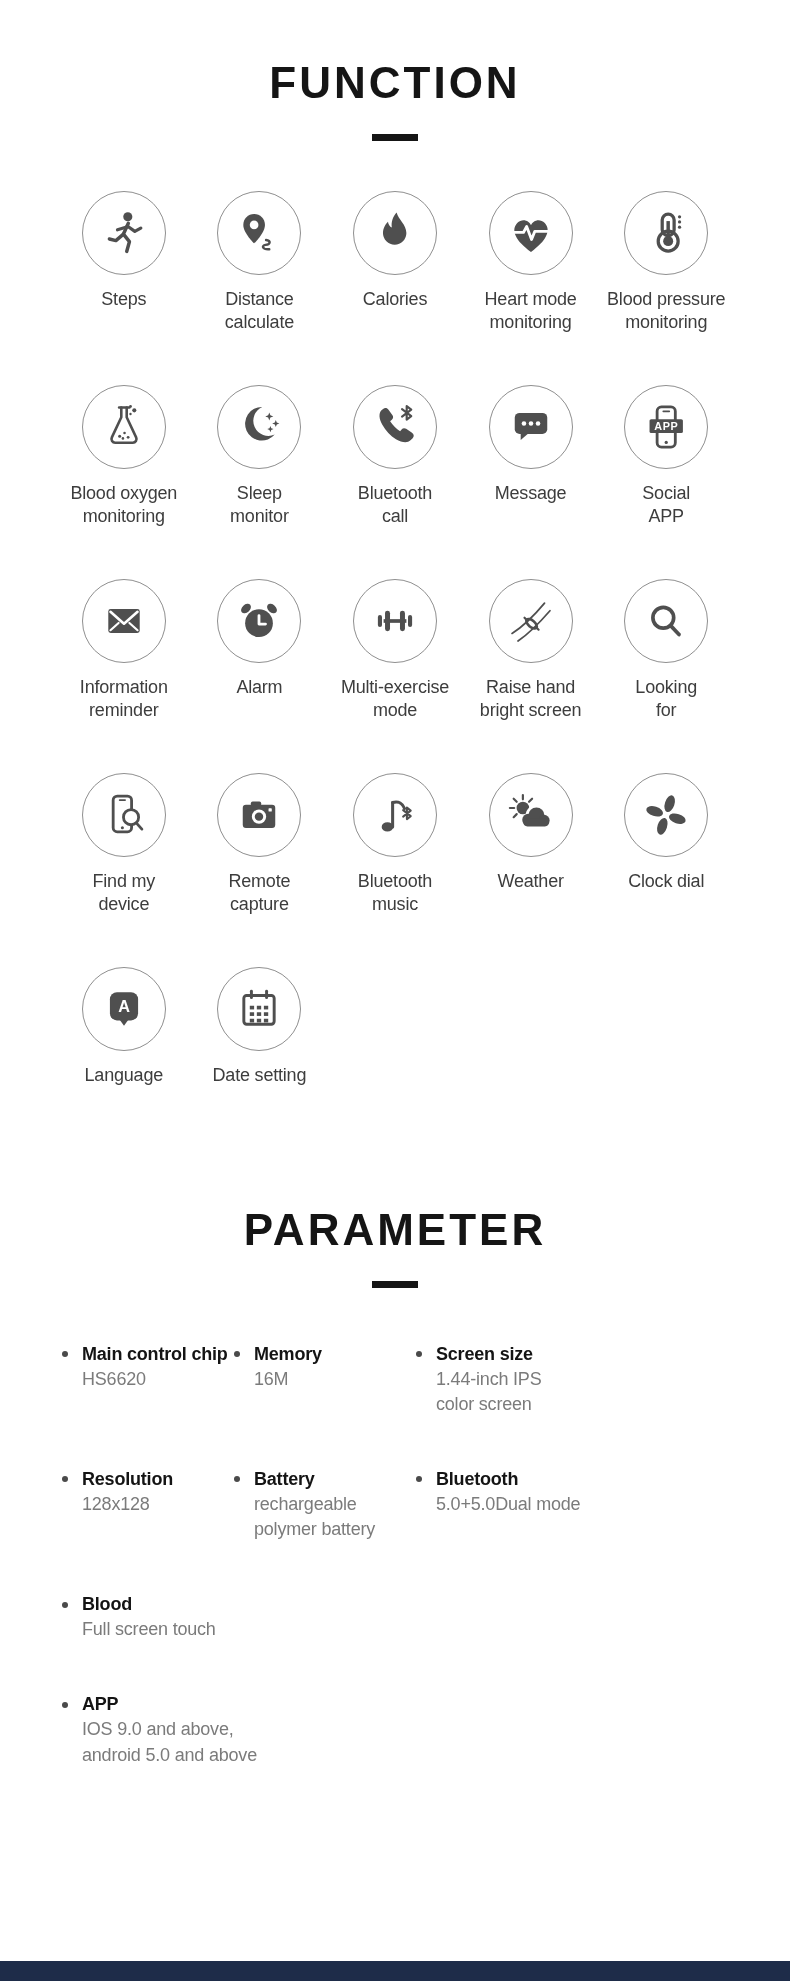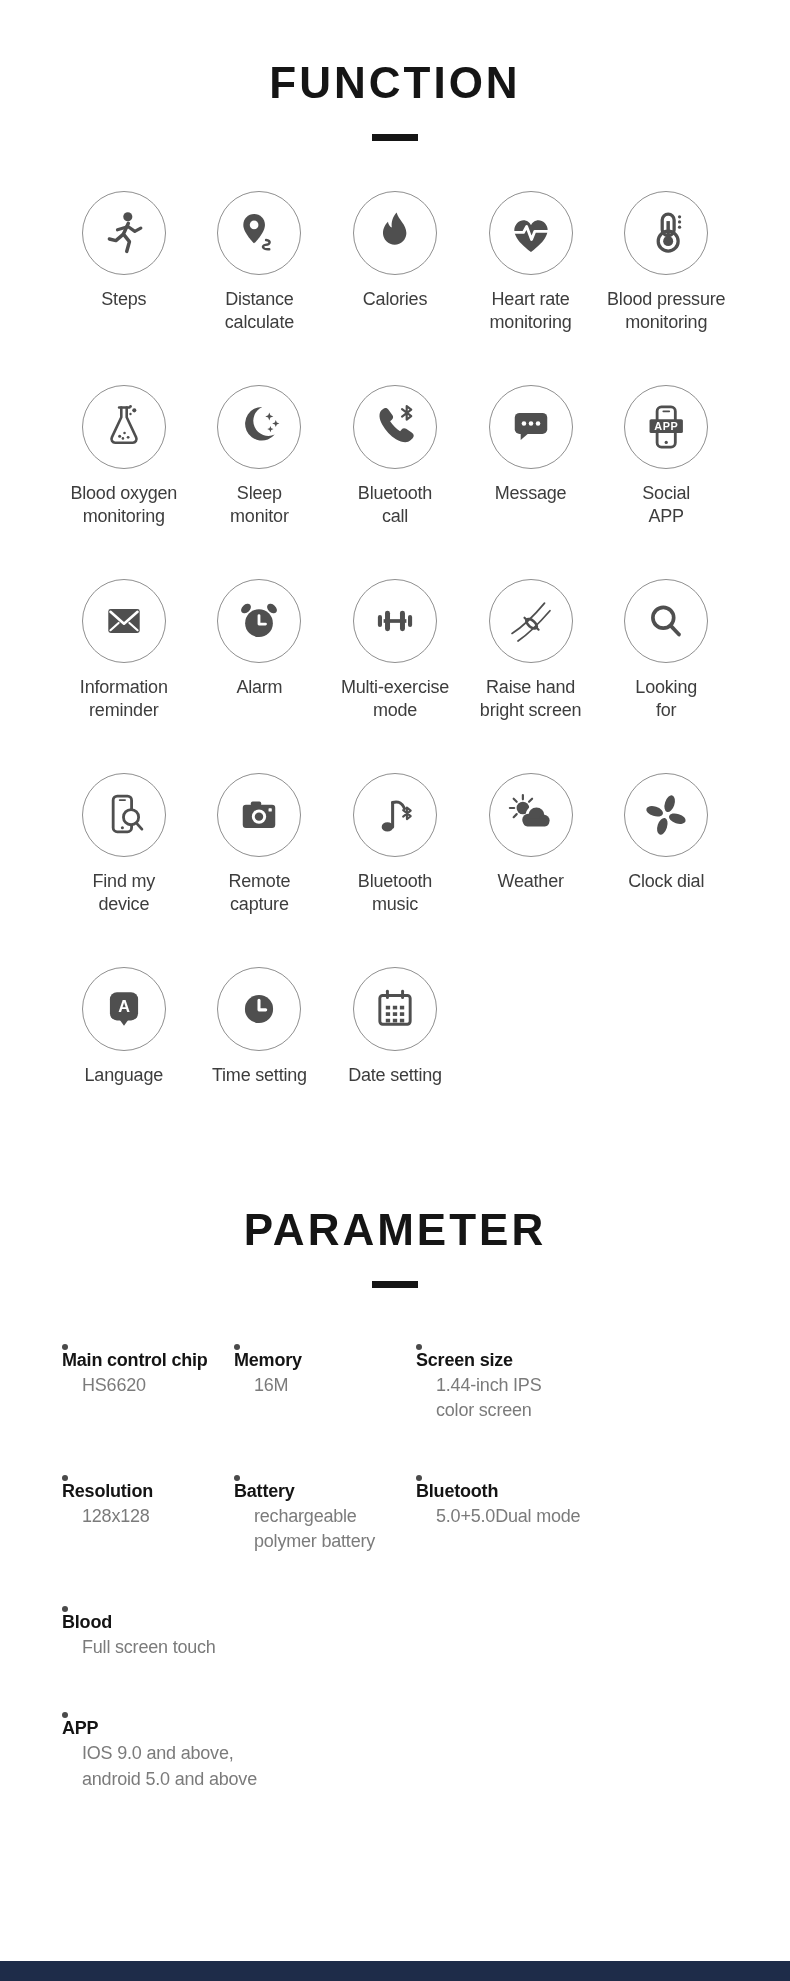--- a/index.html
+++ b/index.html
@@ -13,21 +13,21 @@
            row-gap:52px;}
   .fn-cell{display:flex;flex-direction:column;align-items:center;}
   .circle{width:84px;height:84px;border:1px solid #8f8f8f;border-radius:50%;
           display:flex;align-items:center;justify-content:center;box-sizing:border-box;background:#fff;}
   .icon-svg{width:52px;height:52px;display:block;}
   .icon-svg path,.icon-svg polyline,.icon-svg line{stroke-linecap:round;stroke-linejoin:round;}
   .fn-label{margin-top:13px;font-size:18px;line-height:1.25;color:#3d3d3d;text-align:center;
             white-space:pre-line;letter-spacing:-0.2px;}
   .param-grid{margin:56px 30px 0 62px;display:grid;grid-template-columns:172px 182px 1fr;
               row-gap:52px;align-items:start;}
-  .param-head{display:flex;align-items:flex-start;flex-direction:column;}
+  .param-head{display:flex;align-items:center;}
   .bullet{width:6px;height:6px;border-radius:50%;background:#4a4a4a;margin-right:14px;flex:none;}
   .param-label{font-size:18px;font-weight:bold;color:#141414;white-space:nowrap;letter-spacing:-0.2px;}
   .param-value{margin:2px 0 0 20px;font-size:18px;line-height:1.4;color:#7b7b7b;
                white-space:pre-line;width:max-content;letter-spacing:-0.2px;}
   .footer-bar{position:absolute;left:0;bottom:0;width:100%;height:20px;background:#1e2c49;}
 </style>
 </head>
 <body>
 
 <div class="page">
@@ -65,21 +65,21 @@
         </div>
         <div class="fn-label">Calories</div>
       </div>
       <div class="fn-cell">
         <div class="circle">
           <svg class="icon-svg" viewBox="0 0 48 48">
             <path d="M24 41.5C10 31.5 5 21.5 11.3 14.8c4.6-4.9 11.1-2.4 12.7 2.1 1.6-4.5 8.1-7 12.7-2.1C43 21.5 38 31.5 24 41.5z" fill="#4f4f4f"></path>
             <polyline points="8.5 23.5 17 23.5 20 18 24.5 30 27.5 22.5 39.5 22.5" fill="none" stroke="#fff" stroke-width="2.6"></polyline>
           </svg>
         </div>
-        <div class="fn-label">Heart rate
+        <div class="fn-label">Heart mode
 monitoring</div>
       </div>
       <div class="fn-cell">
         <div class="circle">
           <svg class="icon-svg" viewBox="0 0 48 48">
             <rect x="20.5" y="6.5" width="11" height="20" rx="5.5" fill="none" stroke="#4f4f4f" stroke-width="3"></rect>
             <rect x="24.4" y="13" width="3.2" height="13" fill="#4f4f4f"></rect>
             <circle cx="26" cy="31.5" r="9.2" fill="none" stroke="#4f4f4f" stroke-width="3"></circle>
             <circle cx="26" cy="31.5" r="4.6" fill="#4f4f4f"></circle>
             <circle cx="36.5" cy="9" r="1.5" fill="#4f4f4f"></circle>
@@ -282,29 +282,20 @@
       </div>
       <div class="fn-cell">
         <div class="circle">
           <svg class="icon-svg" viewBox="0 0 48 48">
             <rect x="11" y="8.5" width="26" height="26" rx="6.5" fill="#4f4f4f"></rect>
             <path d="M20 34l4 5.5 4-5.5z" fill="#4f4f4f"></path>
             <text x="24" y="27" text-anchor="middle" font-size="15" font-weight="bold" fill="#fff" style="font-family:'Liberation Sans',sans-serif">A</text>
           </svg>
         </div>
         <div class="fn-label">Language</div>
-      </div>
-      <div class="fn-cell">
-        <div class="circle">
-          <svg class="icon-svg" viewBox="0 0 48 48">
-            <circle cx="24" cy="24" r="13" fill="#4f4f4f"></circle>
-            <polyline points="24 16 24 24.8 30.2 24.8" fill="none" stroke="#fff" stroke-width="2.8"></polyline>
-          </svg>
-        </div>
-        <div class="fn-label">Time setting</div>
       </div>
       <div class="fn-cell">
         <div class="circle">
           <svg class="icon-svg" viewBox="0 0 48 48">
             <rect x="10" y="11.5" width="28" height="26.5" rx="2.6" fill="none" stroke="#4f4f4f" stroke-width="2.7"></rect>
             <path d="M17 7.5v6" fill="none" stroke="#4f4f4f" stroke-width="2.7"></path>
             <path d="M31 7.5v6" fill="none" stroke="#4f4f4f" stroke-width="2.7"></path>
             <rect x="15.5" y="21" width="4" height="3.4" fill="#4f4f4f"></rect>
             <rect x="22" y="21" width="4" height="3.4" fill="#4f4f4f"></rect>
             <rect x="28.5" y="21" width="4" height="3.4" fill="#4f4f4f"></rect>

